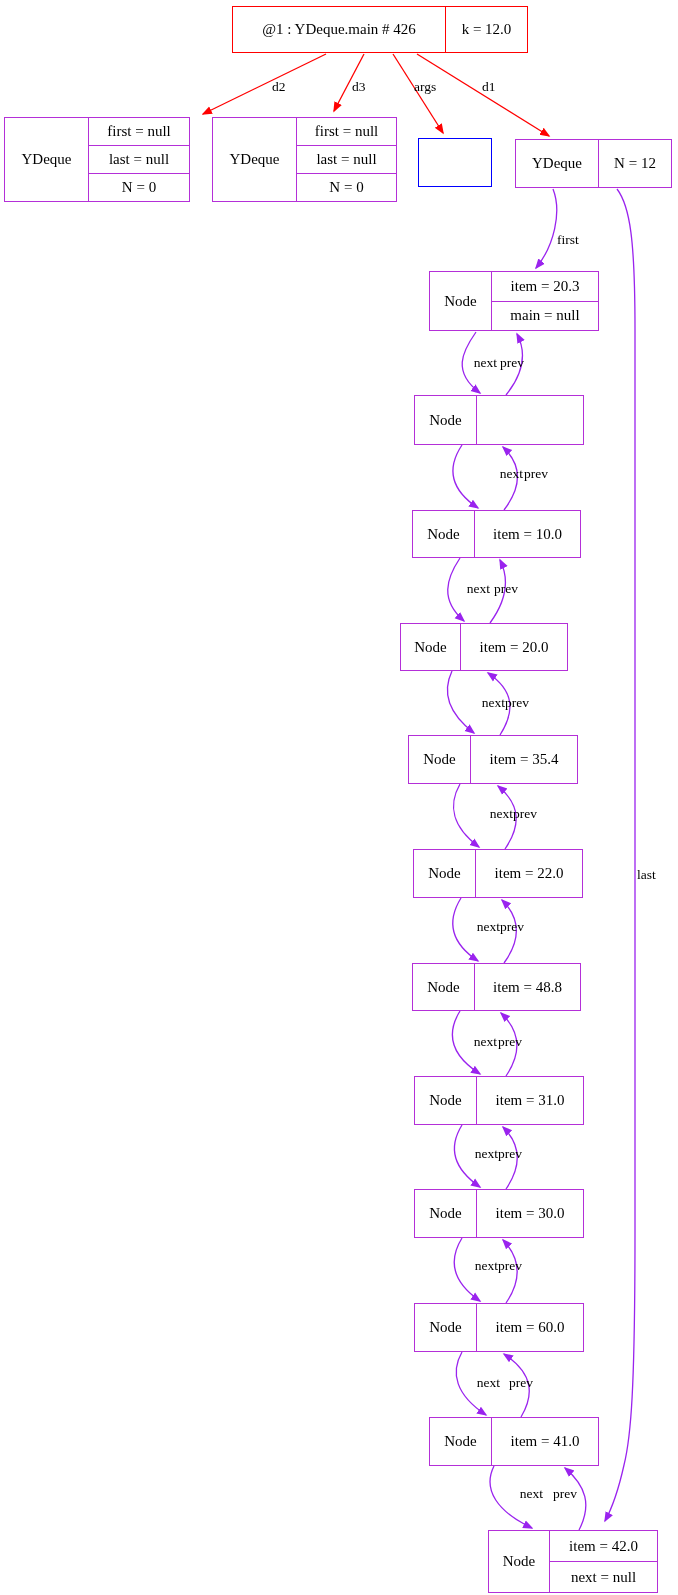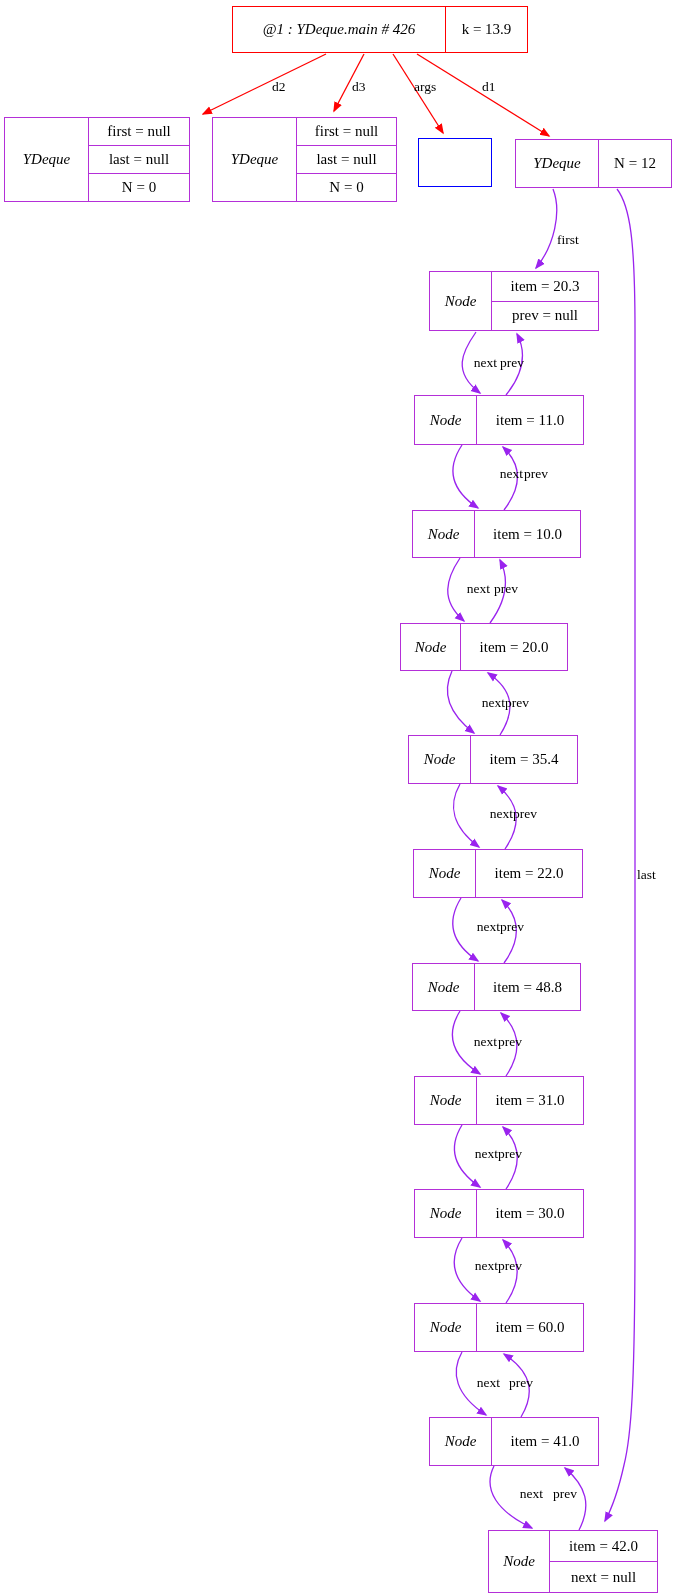--- a/index.html
+++ b/index.html
@@ -28,21 +28,21 @@
     box-sizing:border-box;
     display:flex;
     font-size:15px;
     background:var(--bg);
   }
   .box.obj{border:1.5px solid var(--object);}
   .box.frame{border:1.5px solid var(--frame);}
   .box.args{border:1.5px solid var(--argsb);}
   .box .type{
     display:flex;align-items:center;justify-content:center;
-    box-sizing:border-box;flex:none;font-style:italic;
+    box-sizing:border-box;flex:none;
   }
   .box.obj .type{border-right:1.5px solid var(--object);}
   .box.frame .type{border-right:1.5px solid var(--frame);}
   .box .fields{flex:1;display:flex;flex-direction:column;}
   .box .fields>div{
     flex:1;display:flex;align-items:center;justify-content:center;
     box-sizing:border-box;
   }
   .box.obj .fields>div + div{border-top:1.5px solid var(--object);}
 </style>
@@ -130,21 +130,21 @@
     <text x="498" y="1270">prev</text>
     <text x="500" y="1387" text-anchor="end">next</text>
     <text x="509" y="1387">prev</text>
     <text x="543" y="1498" text-anchor="end">next</text>
     <text x="553" y="1498">prev</text>
   </svg>
 
   <div class="box frame" style="left:232px;top:6px;width:296px;height:47px">
     <div class="type" style="width:213px">@1 : YDeque.main # 426</div>
     <div class="fields">
-        <div>k = 13.9</div>
+        <div>k = 12.0</div>
       </div>
   </div>
 
   <div class="box obj" style="left:4px;top:117px;width:186px;height:85px">
     <div class="type" style="width:84px">YDeque</div>
     <div class="fields">
       <div>first = null</div>
       <div>last = null</div>
       <div>N = 0</div>
     </div>
@@ -165,29 +165,26 @@
     <div class="type" style="width:83px">YDeque</div>
     <div class="fields">
         <div>N = 12</div>
       </div>
   </div>
 
   <div class="box obj" style="left:429px;top:271px;width:170px;height:60px">
     <div class="type" style="width:62px">Node</div>
     <div class="fields">
       <div>item = 20.3</div>
-      <div>prev = null</div>
+      <div>main = null</div>
     </div>
   </div>
 
   <div class="box obj" style="left:414px;top:395px;width:170px;height:50px">
     <div class="type" style="width:62px">Node</div>
-    <div class="fields">
-        <div>item = 11.0</div>
-      </div>
   </div>
 
   <div class="box obj" style="left:412px;top:510px;width:169px;height:48px">
     <div class="type" style="width:62px">Node</div>
     <div class="fields">
         <div>item = 10.0</div>
       </div>
   </div>
 
   <div class="box obj" style="left:400px;top:623px;width:168px;height:48px">

